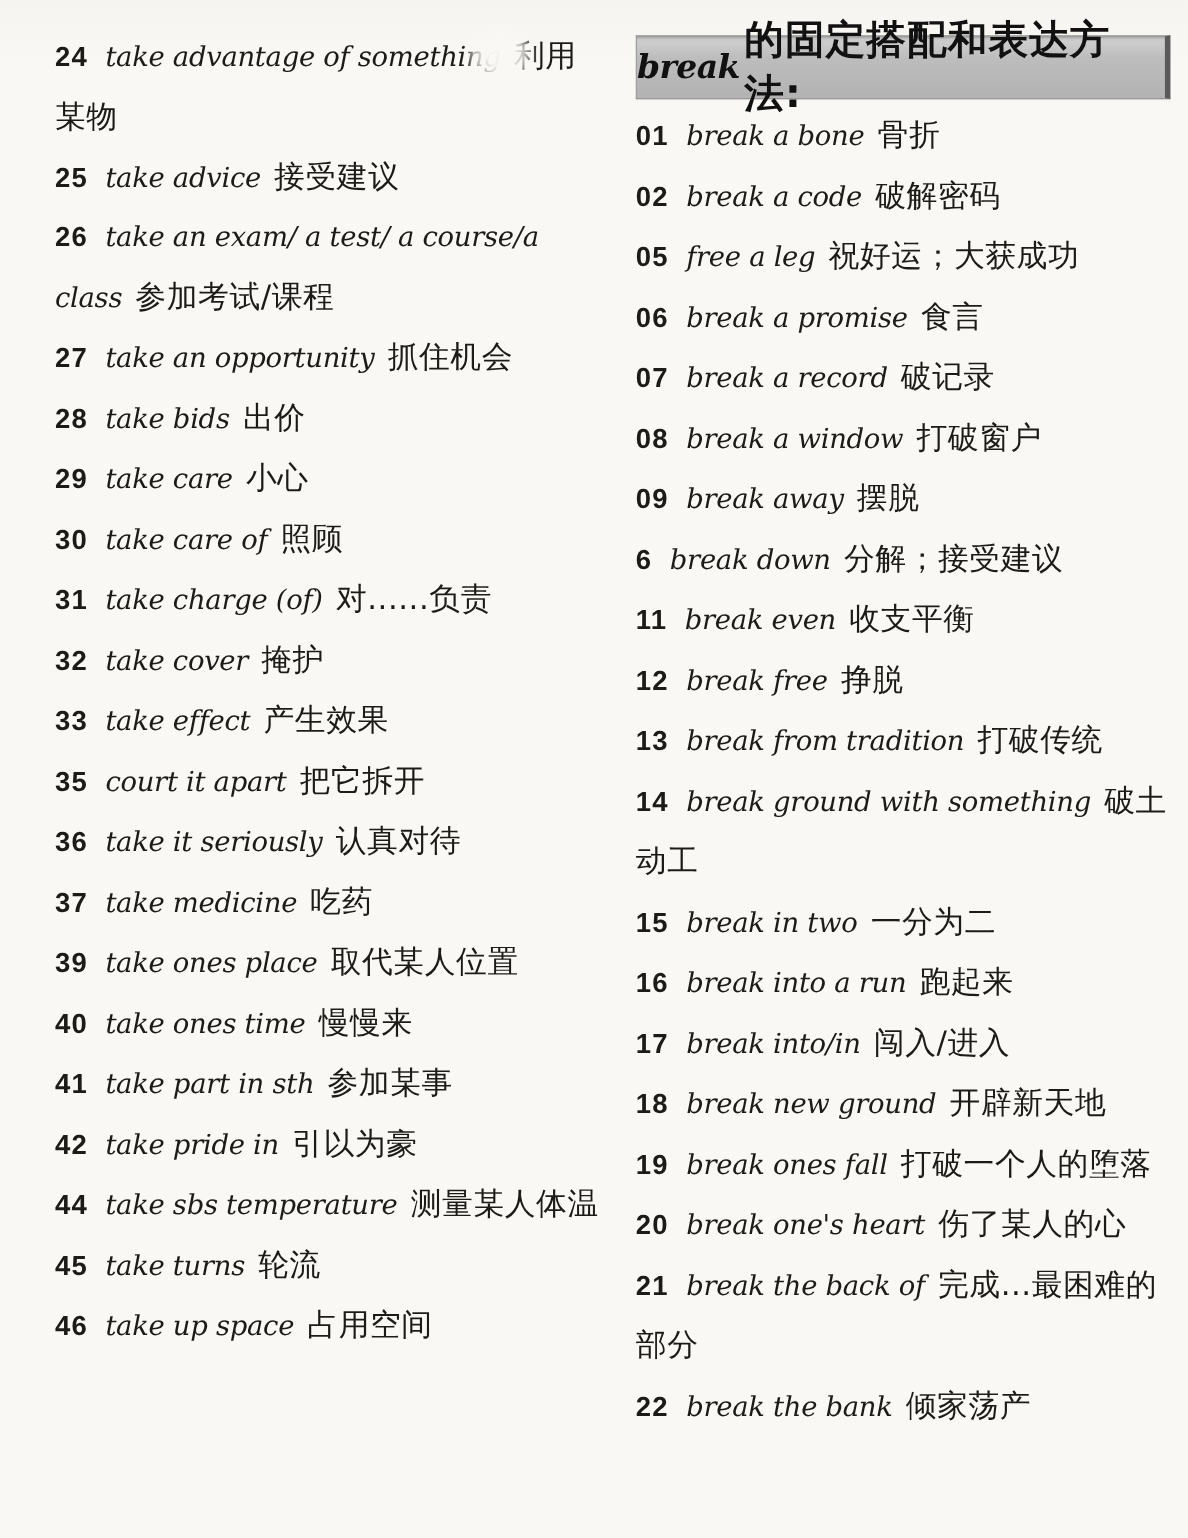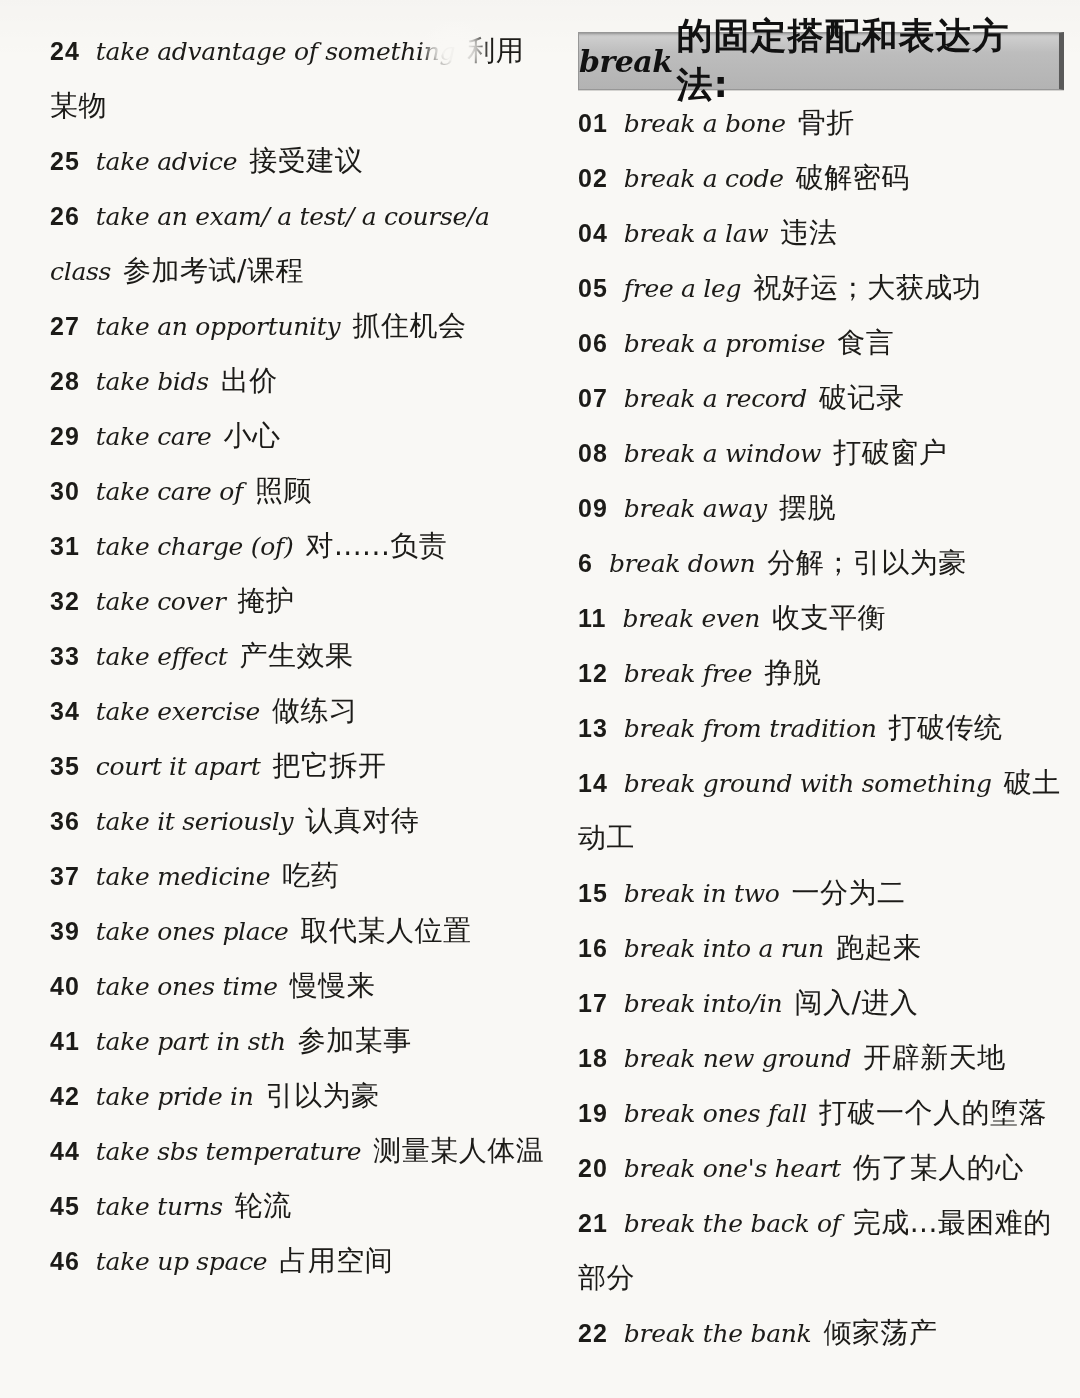--- a/index.html
+++ b/index.html
@@ -111,21 +111,20 @@
   <div class="item"><span class="num">29</span><span class="en">take care</span><span class="cn">小心</span></div>
 
   <div class="item"><span class="num">30</span><span class="en">take care of</span><span class="cn">照顾</span></div>
 
   <div class="item"><span class="num">31</span><span class="en">take charge (of)</span><span class="cn">对......负责</span></div>
 
   <div class="item"><span class="num">32</span><span class="en">take cover</span><span class="cn">掩护</span></div>
 
   <div class="item"><span class="num">33</span><span class="en">take effect</span><span class="cn">产生效果</span></div>
 
-  <div class="item"><span class="num">34</span><span class="en">take exercise</span><span class="cn">做练习</span></div>
 
   <div class="item"><span class="num">35</span><span class="en">court it apart</span><span class="cn">把它拆开</span></div>
 
   <div class="item"><span class="num">36</span><span class="en">take it seriously</span><span class="cn">认真对待</span></div>
 
   <div class="item"><span class="num">37</span><span class="en">take medicine</span><span class="cn">吃药</span></div>
 
 
   <div class="item"><span class="num">39</span><span class="en">take ones place</span><span class="cn">取代某人位置</span></div>
 
@@ -147,33 +146,32 @@
     <div class="header-box">
       <span class="hdr-en">break</span>
       <span class="hdr-cn">的固定搭配和表达方法:</span>
     </div>
     <div id="right-items">
   <div class="item"><span class="num">01</span><span class="en">break a bone</span><span class="cn">骨折</span></div>
 
   <div class="item"><span class="num">02</span><span class="en">break a code</span><span class="cn">破解密码</span></div>
 
 
-  <div class="item"><span class="num">04</span><span class="en">break a law</span><span class="cn">违法</span></div>
 
   <div class="item"><span class="num">05</span><span class="en">free a leg</span><span class="cn">祝好运；大获成功</span></div>
 
   <div class="item"><span class="num">06</span><span class="en">break a promise</span><span class="cn">食言</span></div>
 
   <div class="item"><span class="num">07</span><span class="en">break a record</span><span class="cn">破记录</span></div>
 
   <div class="item"><span class="num">08</span><span class="en">break a window</span><span class="cn">打破窗户</span></div>
 
   <div class="item"><span class="num">09</span><span class="en">break away</span><span class="cn">摆脱</span></div>
 
-  <div class="item"><span class="num">6</span><span class="en">break down</span><span class="cn">分解；引以为豪</span></div>
+  <div class="item"><span class="num">6</span><span class="en">break down</span><span class="cn">分解；接受建议</span></div>
 
   <div class="item"><span class="num">11</span><span class="en">break even</span><span class="cn">收支平衡</span></div>
 
   <div class="item"><span class="num">12</span><span class="en">break free</span><span class="cn">挣脱</span></div>
 
   <div class="item"><span class="num">13</span><span class="en">break from tradition</span><span class="cn">打破传统</span></div>
 
   <div class="item"><span class="num">14</span><span class="en">break ground with something</span><span class="cn">破土
 动工</span></div>
 

